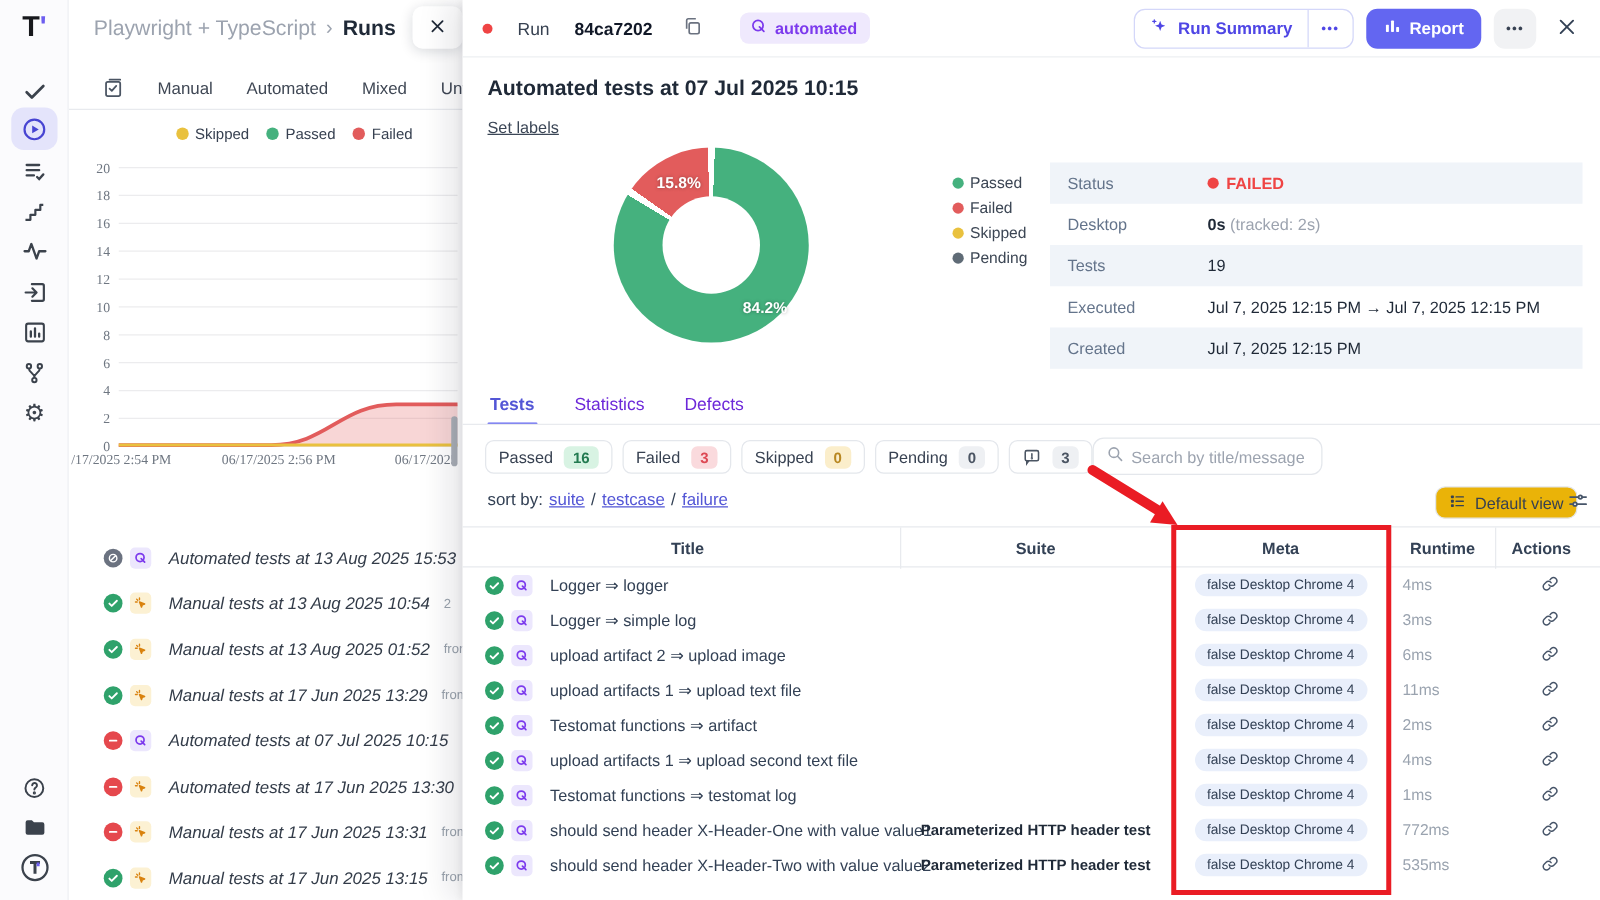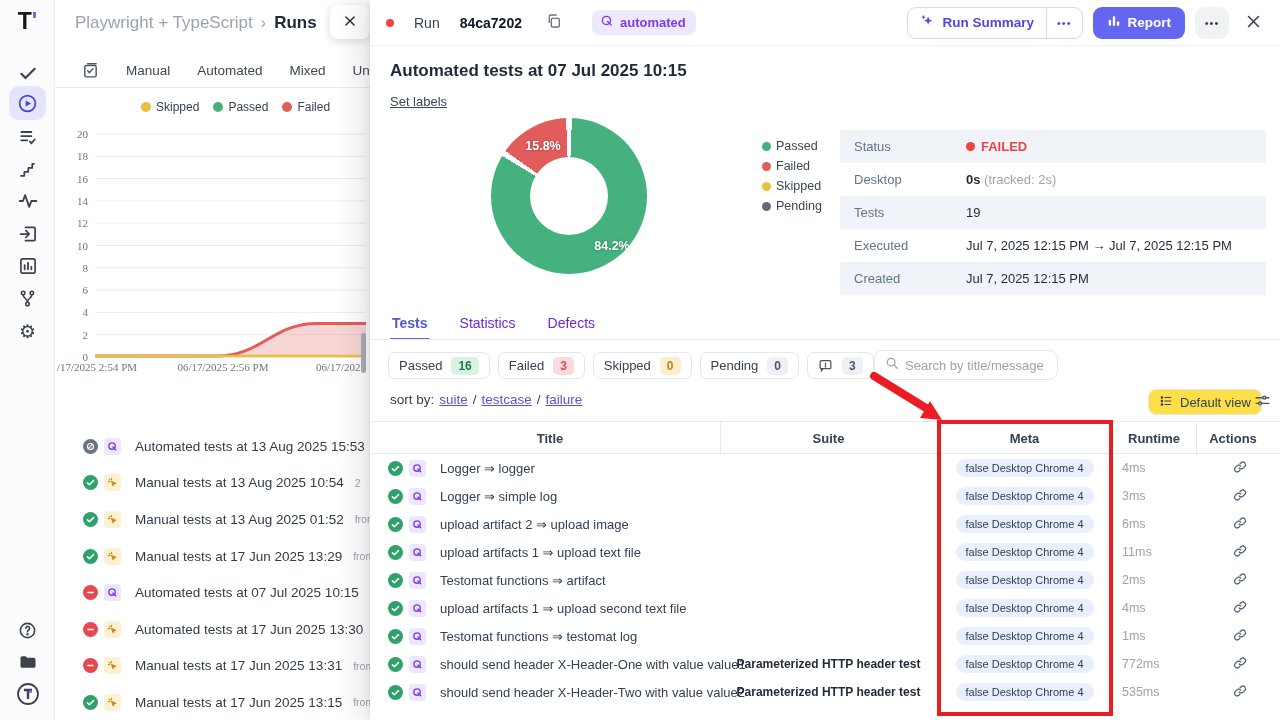--- a/index.html
+++ b/index.html
@@ -26,21 +26,21 @@
   .lp-tab { font-size:13.5px; color:#3f4754; background:none; border:none; cursor:pointer; }
   .lp-tabs-icon { color:#4b5563; display:flex; }
   .lp-legend { position:absolute; left:86px; top:100px; display:flex; gap:14px; align-items:center; }
   .legend-item { display:flex; align-items:center; gap:5px; font-size:12px; color:#374151; cursor:pointer; background:none; border:none; }
   .legend-dot { width:10px; height:10px; border-radius:50%; }
   .trend-wrap { position:absolute; left:0; top:125px; width:313px; height:255px;font-family:Liberation Serif, serif; }
   .lp-scrollthumb { position:absolute; left:306px; top:333px; width:5px; height:40px; background:#a9aeb6; border-radius:3px; }
 
   .run-list { position:absolute; left:0; top:428px; width:315px; }
   .run-row { height:36.6px; display:flex; align-items:center; padding-left:28px; gap:6px; cursor:pointer; white-space:nowrap; }
-  .run-title { font-size:13.5px; color:#333c49; margin-left:8px; }
+  .run-title { font-size:13.5px; color:#333c49; margin-left:8px;font-style:italic; }
   .run-suffix { font-size:10.5px; color:#9aa3ad; margin-left:5px; }
   .st-ic { width:15px; height:15px; border-radius:50%; display:flex; align-items:center; justify-content:center; flex:none; }
   .st-passed { background:#2fa26b; }
   .st-failed { background:#e5484d; }
   .st-canceled { background:#6b7280; }
   .type-ic { width:17px; height:17px; border-radius:4px; display:flex; align-items:center; justify-content:center; flex:none; }
   .type-automated { background:#ece7fd; }
   .type-manual { background:#fcf1d3; }
 
   
@@ -103,21 +103,21 @@
   .badge--comments { background:#eef0f3; color:#4b5563; }
   .chip .chat-ic { color:#4b5563; display:flex; }
   .search-box { position:absolute; left:504px; top:350px; width:184px; height:30px; border:1px solid #e4e7ec; border-radius:9px; display:flex; align-items:center; padding:0 8px 0 10px; gap:6px; color:#9ca3af; background:#fff; }
   .search-box input { border:none; outline:none; width:100%; font-size:13px; color:#374151; font-family:"Liberation Sans",sans-serif; }
   .search-box input::placeholder { color:#9ca3af; }
 
   
   .sort-row { position:absolute; left:20px; top:392px; font-size:13.5px; color:#334155; display:flex; gap:5px; align-items:center; }
   .sort-link { color:#5356d6; text-decoration:underline; background:none; border:none; font-size:13.5px; cursor:pointer; }
   .sort-sep { color:#334155; }
-  .btn-view { position:absolute; left:778px; top:389px; height:26px; display:flex; align-items:center; gap:7px; padding:0 10px; background:#fde047; border:1px solid #e3e6ea; border-radius:8px; font-size:13px; color:#374151; cursor:pointer; }
+  .btn-view { position:absolute; left:778px; top:389px; height:26px; display:flex; align-items:center; gap:7px; padding:0 10px; background:#eab308; border:1px solid #e3e6ea; border-radius:8px; font-size:13px; color:#374151; cursor:pointer; }
   .btn-sliders { position:absolute; left:884px; top:392px; background:none; border:none; color:#475569; cursor:pointer; display:flex; }
 
   
   .rt-header { position:absolute; left:0; top:421px; width:910px; height:33px; border-top:1px solid #e8eaee; border-bottom:1px solid #e8eaee; font-size:13px; font-weight:700; color:#334155; }
   .rt-header .col { position:absolute; top:0; height:33px; display:flex; align-items:center; justify-content:center; }
   .col-title  { left:10px;  width:340px; }
   .col-suite  { left:350px; width:217px; }
   .col-meta   { left:567px; width:175px; }
   .col-runtime{ left:742px; width:84px; }
   .col-actions{ left:826px; width:74px; }

